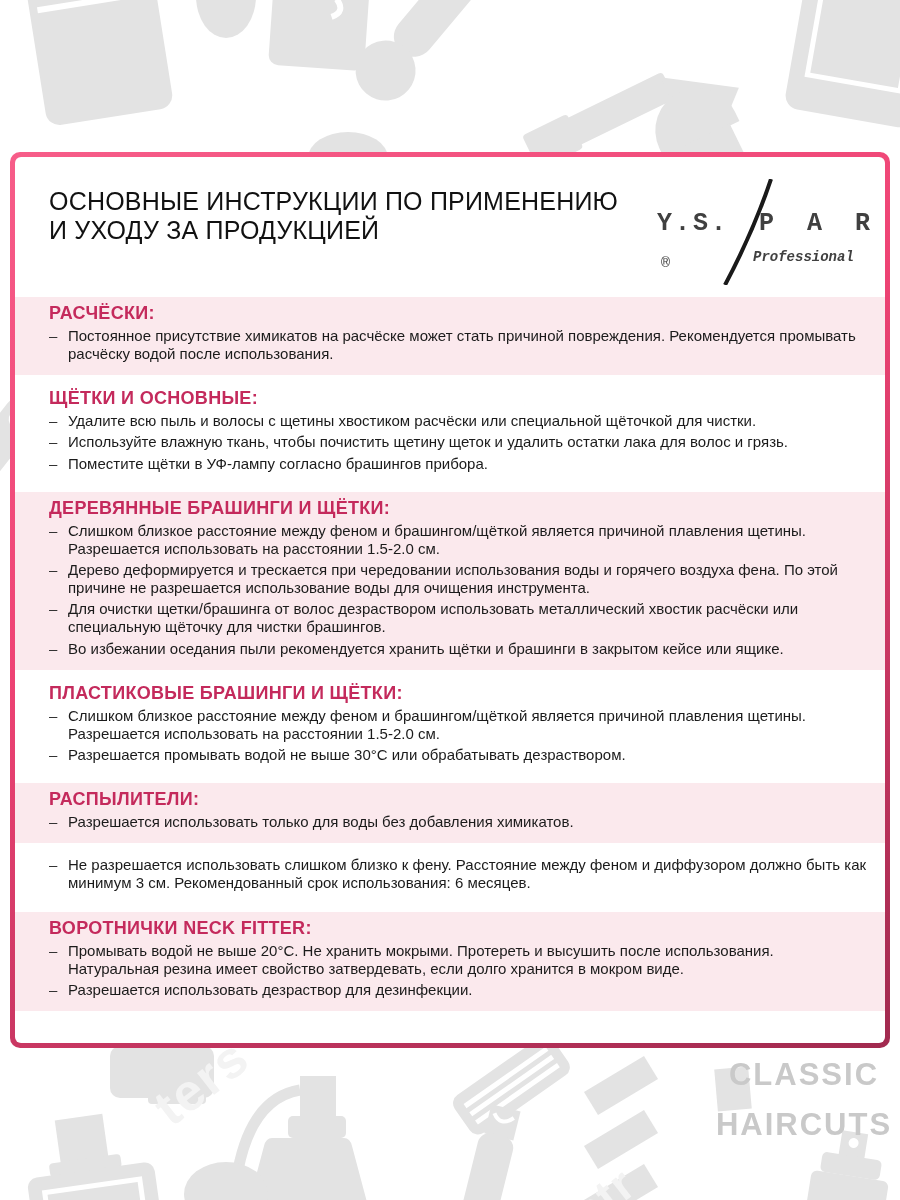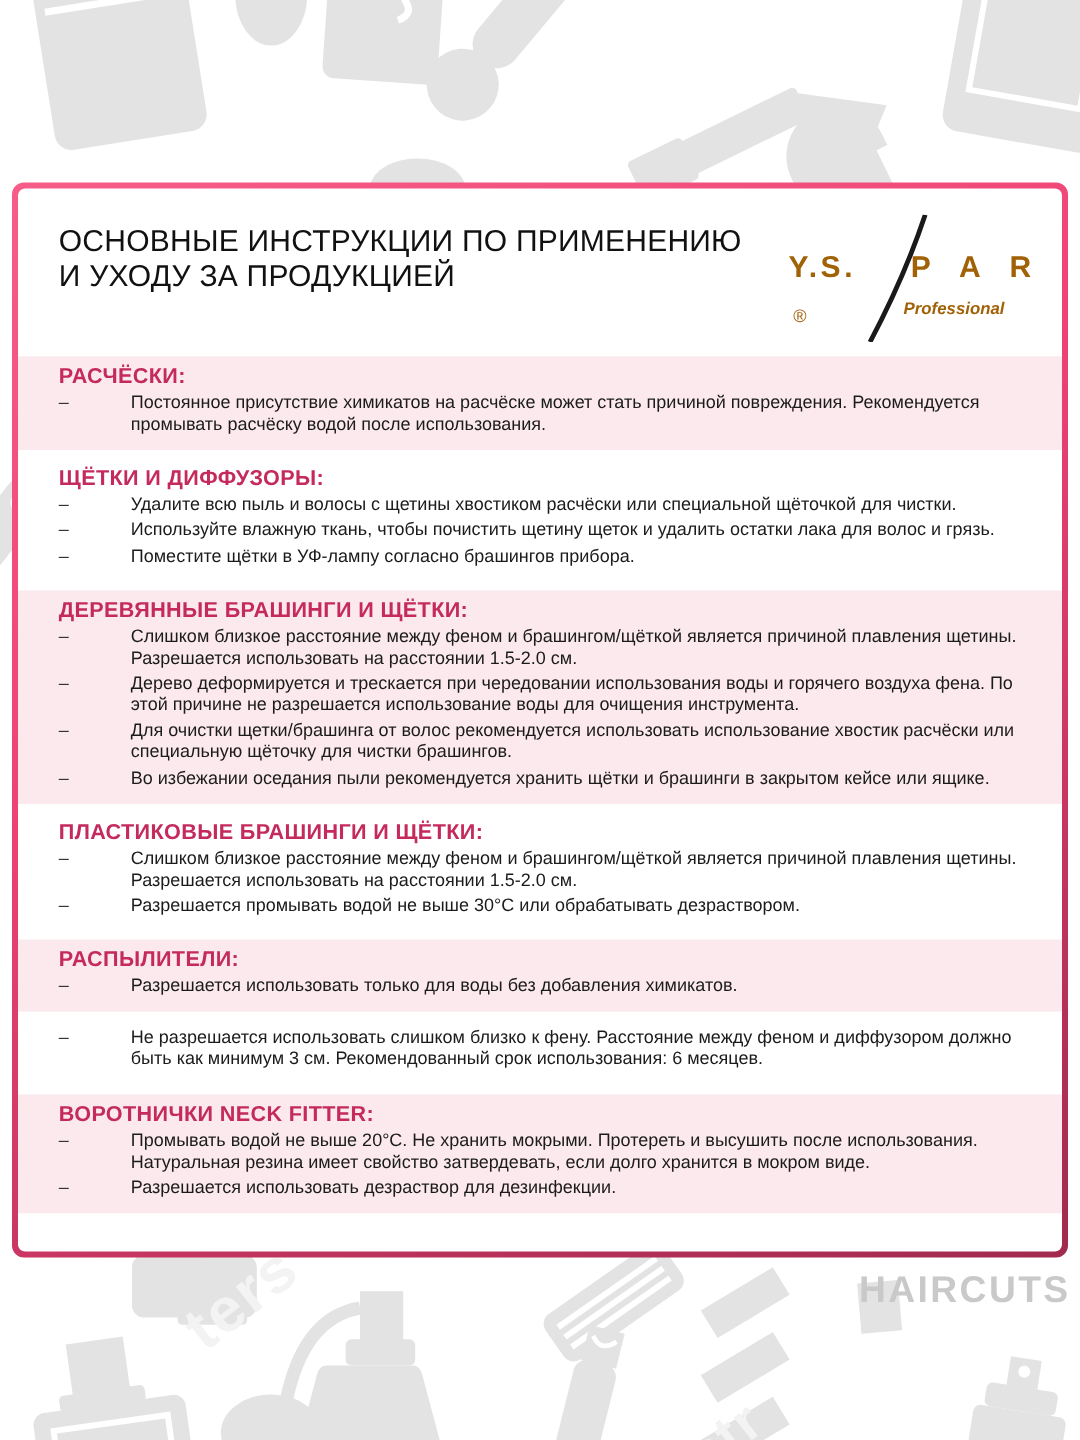--- a/index.html
+++ b/index.html
@@ -37,40 +37,40 @@
     display:flex;flex-direction:column;
   }
   .card-header{
     display:flex;justify-content:space-between;align-items:flex-start;
     padding:30px 34px 16px 34px;
   }
   .title{
     margin:0;font-size:25px;line-height:1.17;font-weight:normal;letter-spacing:.2px;color:#111;
   }
   
-  .logo{position:relative;width:196px;height:92px;flex:none;margin-top:2px;color:#a16207;}
+  .logo{position:relative;width:196px;height:92px;flex:none;margin-top:2px;color:#404040;font-family:Liberation Mono, monospace;}
   .logo .ys{position:absolute;left:2px;top:20px;font-size:25px;font-weight:bold;letter-spacing:3px;}
   .logo .park{position:absolute;left:104px;top:20px;font-size:25px;font-weight:bold;letter-spacing:9px;white-space:nowrap;}
   .logo .slash-svg{position:absolute;left:62px;top:-10px;}
   .logo .prof{position:absolute;left:98px;top:60px;font-size:14px;font-weight:bold;font-style:italic;}
   .logo .reg{position:absolute;left:6px;top:66px;font-size:15px;}
   
   .sections{display:flex;flex-direction:column;gap:7px;flex:1;}
   .band{padding:6px 16px 9px 34px;}
   .band-pink{background:var(--band-pink);}
   .band-white{background:#fff;}
   .sec-heading{
     margin:0 0 3px 0;font-size:18px;font-weight:bold;letter-spacing:.3px;color:var(--accent);
   }
   .sec-list{list-style:none;margin:0;padding:0;}
   .sec-list li{
     display:flex;font-size:15px;line-height:1.21;margin:0 0 3px 0;color:var(--text);
   }
   .sec-list .dash{flex:none;width:19px;color:#333;}
-  .sec-list .itext{flex:1;margin-left:41px;}
+  .sec-list .itext{flex:1;}
 </style>
 </head>
 <body>
 
 <div class="page">
 
   <svg class="bg-svg" width="900" height="1200" viewBox="0 0 900 1200">
     <g transform="rotate(-9 100 60)">
       <rect x="38" y="-50" width="128" height="168" rx="14"></rect>
       <rect x="46" y="-2" width="112" height="6" class="w"></rect>
@@ -146,20 +146,21 @@
       <circle cx="847" cy="1143" r="5" class="w"></circle>
       <rect x="818" y="1156" width="60" height="20" rx="5"></rect>
       <rect x="810" y="1176" width="78" height="70" rx="6"></rect>
     </g>
   </svg>
 
   <div class="wm-frag" style="left:142px;top:1090px;transform:rotate(-38deg);font-size:52px;">ters</div>
   <div class="wm-frag" style="left:562px;top:1196px;transform:rotate(-38deg);font-size:46px;">str</div>
 
   <div class="classic-wm">
+    <div>CLASSIC</div>
     <div>HAIRCUTS</div>
   </div>
 
   <div class="card-border">
     <div class="card">
 
       <div class="card-header">
         <h1 class="title">
           <span>ОСНОВНЫЕ ИНСТРУКЦИИ ПО ПРИМЕНЕНИЮ</span><br>
           <span>И УХОДУ ЗА ПРОДУКЦИЕЙ</span>
@@ -179,21 +180,21 @@
           <section class="band band-pink">
             <h2 class="sec-heading">РАСЧЁСКИ:</h2>
             <ul class="sec-list">
               <li>
                 <span class="dash">–</span>
                 <span class="itext">Постоянное присутствие химикатов на расчёске может стать причиной повреждения. Рекомендуется промывать расчёску водой после использования.</span>
               </li>
             </ul>
           </section>
           <section class="band band-white">
-            <h2 class="sec-heading">ЩЁТКИ И ДИФФУЗОРЫ:</h2>
+            <h2 class="sec-heading">ЩЁТКИ И ОСНОВНЫЕ:</h2>
             <ul class="sec-list">
               <li>
                 <span class="dash">–</span>
                 <span class="itext">Удалите всю пыль и волосы с щетины хвостиком расчёски или специальной щёточкой для чистки.</span>
               </li>
               <li>
                 <span class="dash">–</span>
                 <span class="itext">Используйте влажную ткань, чтобы почистить щетину щеток и удалить остатки лака для волос и грязь.</span>
               </li>
               <li>
@@ -208,21 +209,21 @@
               <li>
                 <span class="dash">–</span>
                 <span class="itext">Слишком близкое расстояние между феном и брашингом/щёткой является причиной плавления щетины. Разрешается использовать на расстоянии 1.5-2.0 см.</span>
               </li>
               <li>
                 <span class="dash">–</span>
                 <span class="itext">Дерево деформируется и трескается при чередовании использования воды и горячего воздуха фена. По этой причине не разрешается использование воды для очищения инструмента.</span>
               </li>
               <li>
                 <span class="dash">–</span>
-                <span class="itext">Для очистки щетки/брашинга от волос рекомендуется использовать использование хвостик расчёски или специальную щёточку для чистки брашингов.</span>
+                <span class="itext">Для очистки щетки/брашинга от волос дезраствором использовать металлический хвостик расчёски или специальную щёточку для чистки брашингов.</span>
               </li>
               <li>
                 <span class="dash">–</span>
                 <span class="itext">Во избежании оседания пыли рекомендуется хранить щётки и брашинги в закрытом кейсе или ящике.</span>
               </li>
             </ul>
           </section>
           <section class="band band-white">
             <h2 class="sec-heading">ПЛАСТИКОВЫЕ БРАШИНГИ И ЩЁТКИ:</h2>
             <ul class="sec-list">

